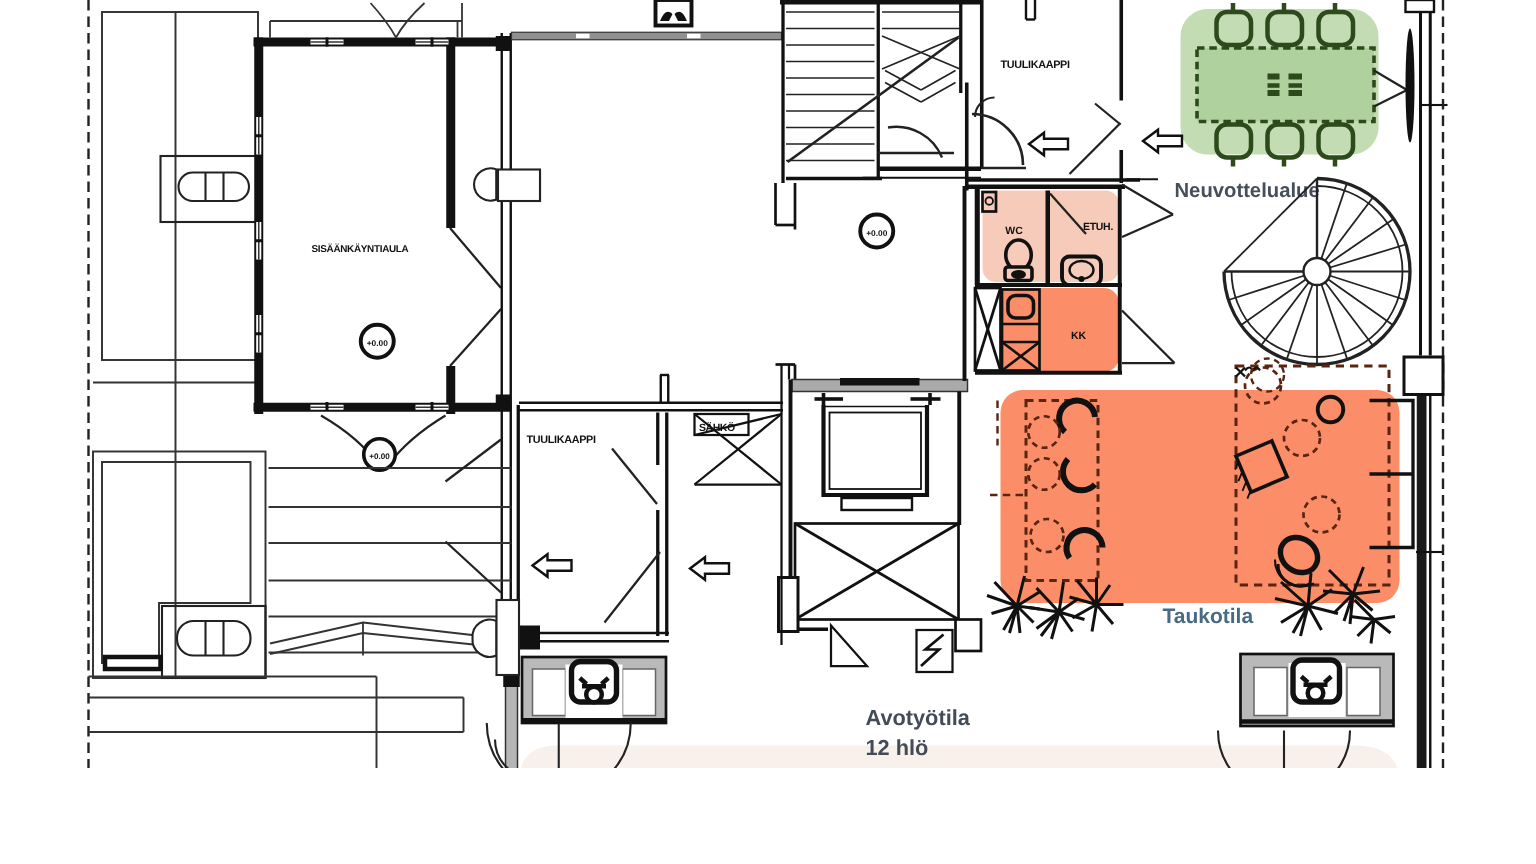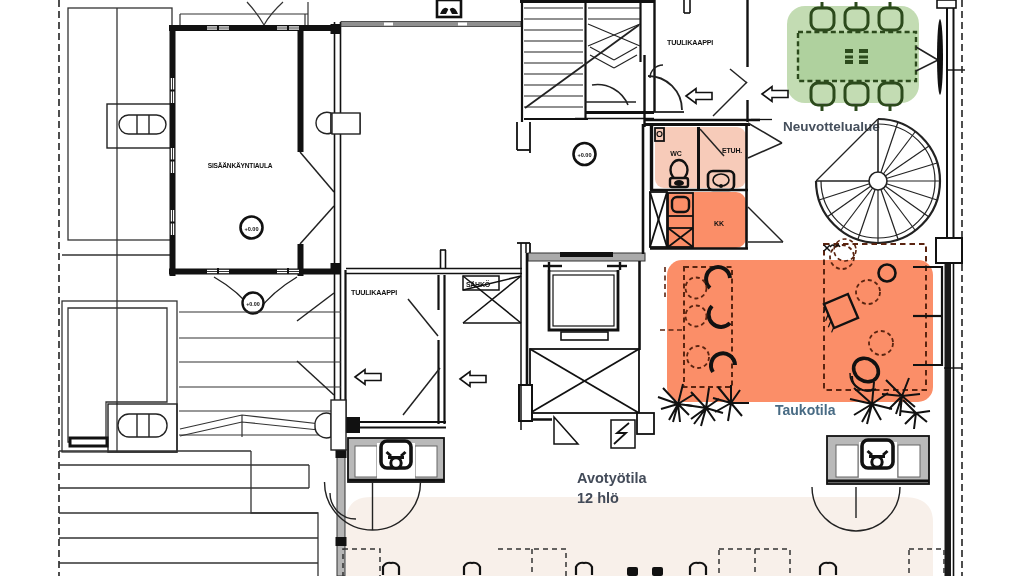--- a/index.html
+++ b/index.html
@@ -1,16 +1,16 @@
 <!DOCTYPE html>
 <html><head>
 <meta charset="utf-8">
 <style>
   html,body{margin:0;padding:0;background:#fff;}
-  #wrap{position:relative;width:1024px;height:576px;overflow:hidden;font-family:"Liberation Sans",sans-serif;}
+  #wrap{position:relative;width:1024px;height:512px;overflow:hidden;font-family:"Liberation Sans",sans-serif;}
   svg{position:absolute;left:0;top:0;}
   text{font-family:"Liberation Sans",sans-serif;}
 </style>
 </head>
 <body>
 <div id="wrap">
 <svg width="1024" height="576" viewBox="0 0 1024 576" fill="none" stroke-linecap="butt">
 
 <path d="M346,522 Q346,497 371,497 L903,497 Q933,497 933,522 L933,576 L346,576 Z" fill="#f8f0ea" stroke="none"></path>
 

